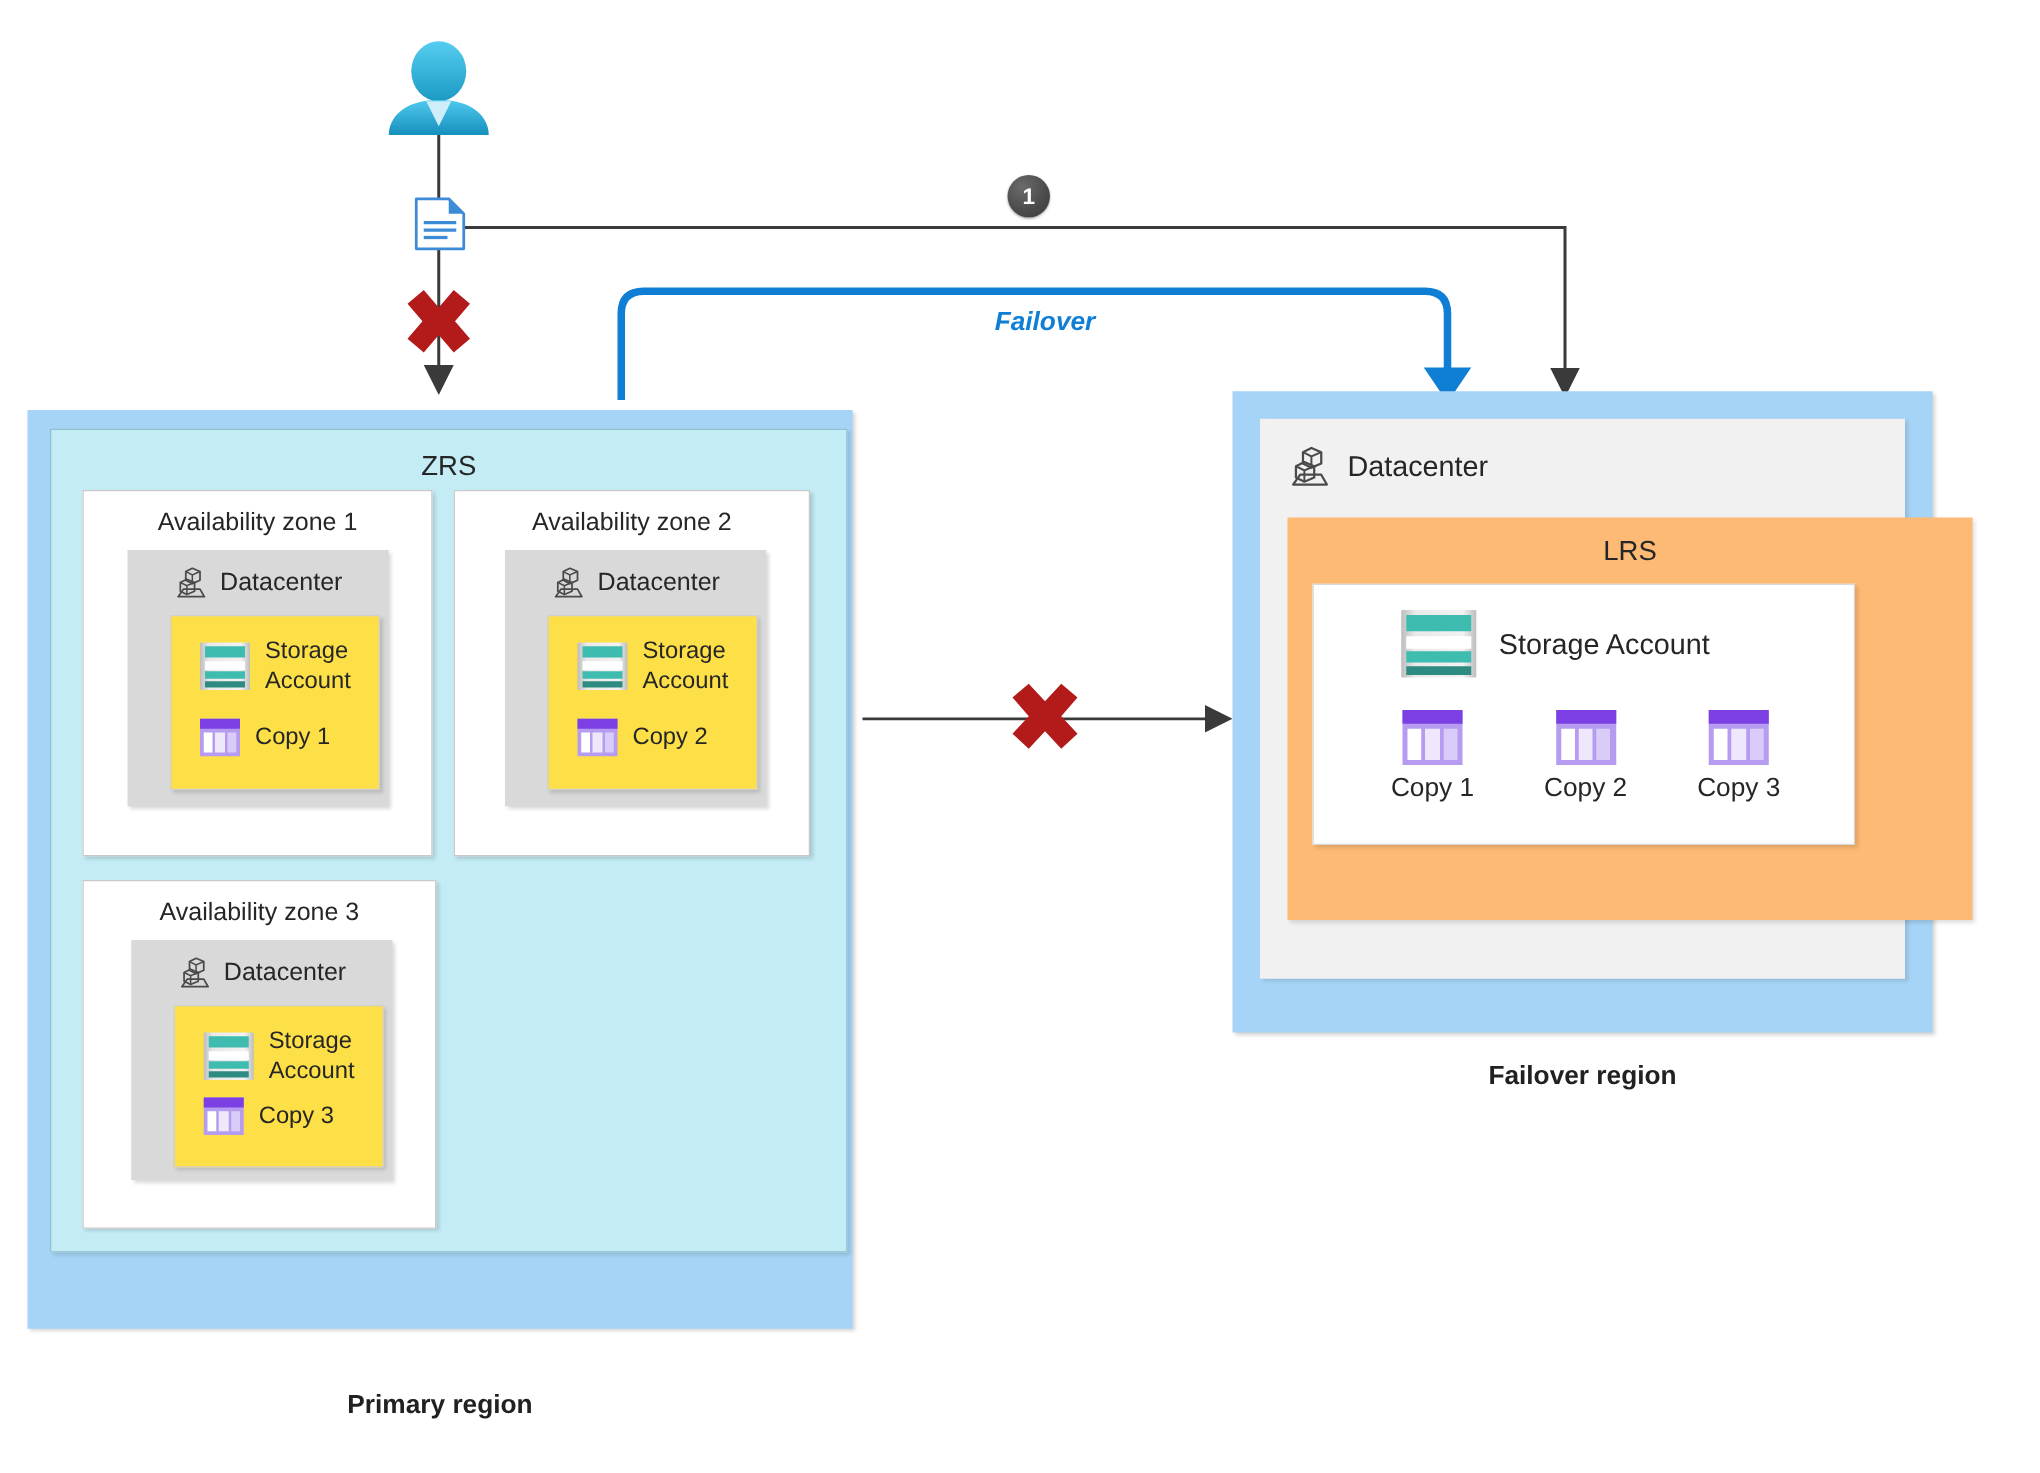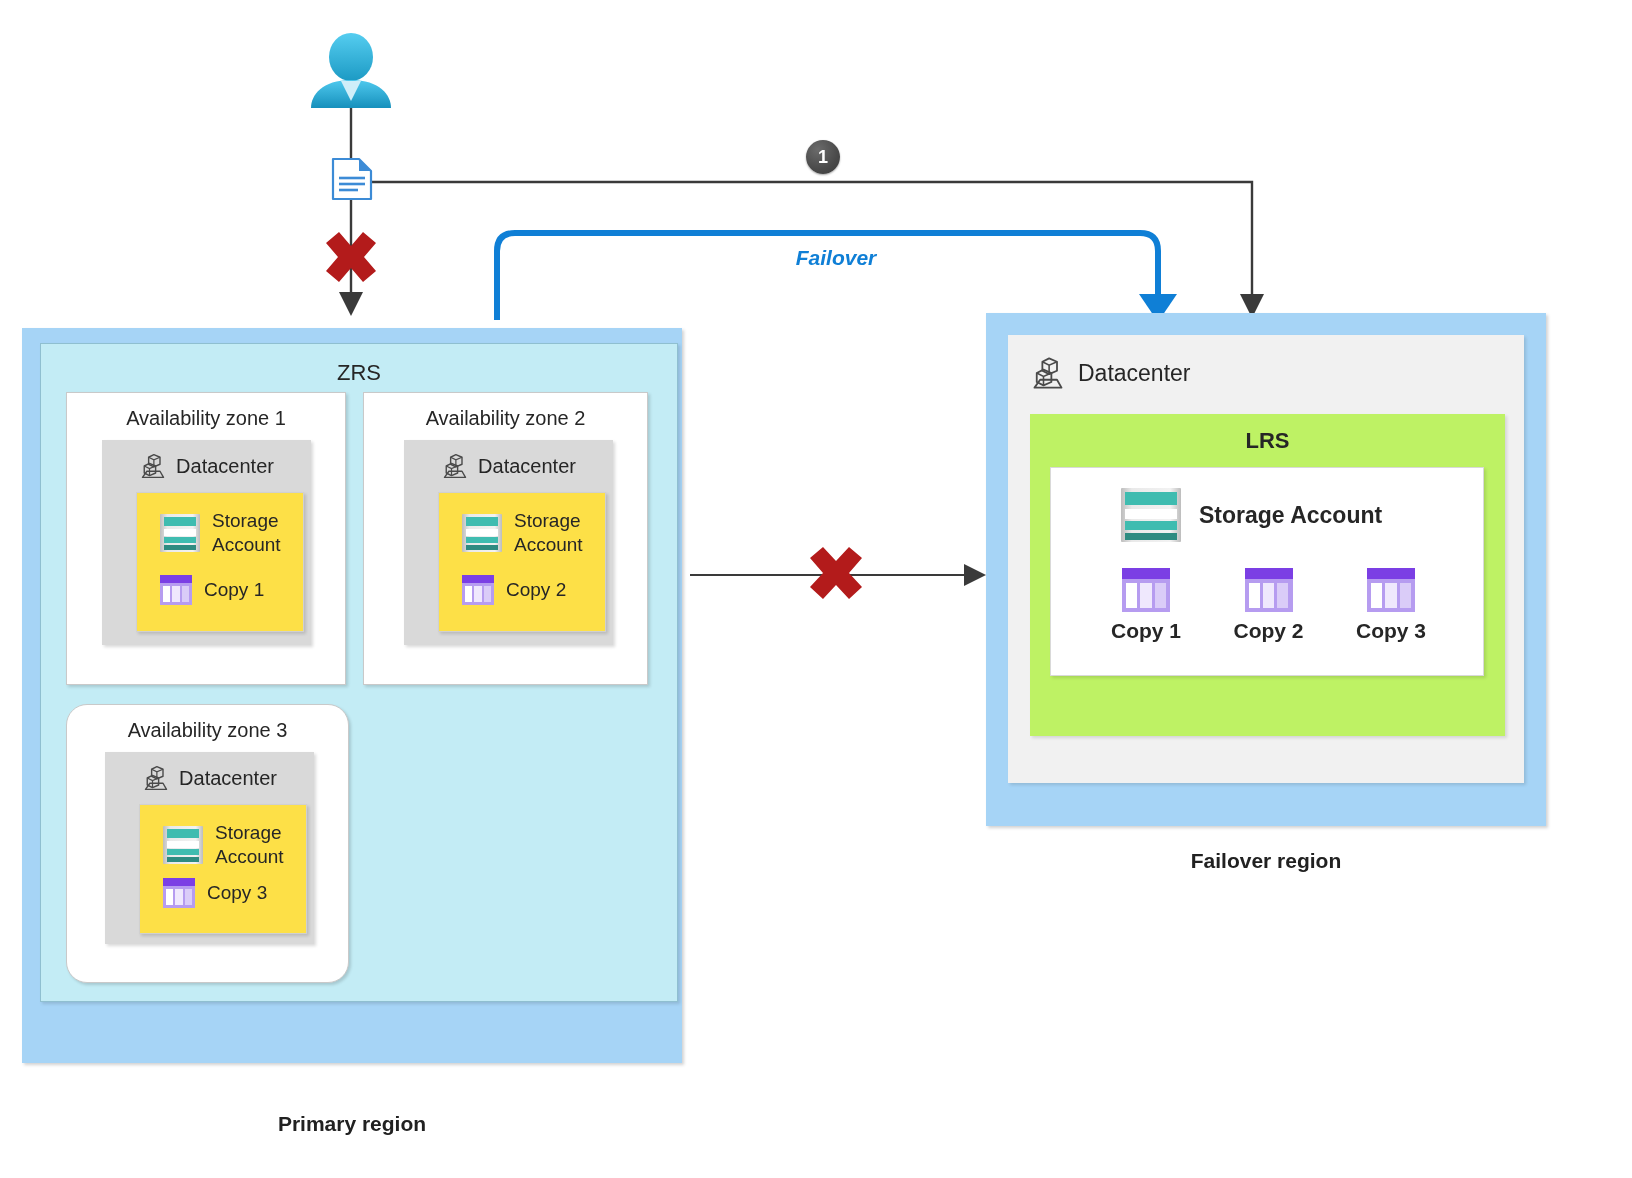--- a/index.html
+++ b/index.html
@@ -40,21 +40,21 @@
   }
 
   
   .az-card{
     position:absolute;background:#ffffff;
     border:1px solid #C9C9C9;
     box-shadow:2px 2px 3px rgba(0,0,0,.15);
   }
   .az1{left:25px;top:48px;width:278px;height:291px;}
   .az2{left:322px;top:48px;width:283px;height:291px;}
-  .az3{left:25px;top:360px;width:281px;height:277px;border-radius:21px;}
+  .az3{left:25px;top:360px;width:281px;height:277px;}
   .az-title{
     position:absolute;left:0;top:14px;width:100%;
     text-align:center;font-size:20px;color:#262626;
   }
 
   
   .dc-block{
     position:absolute;background:#D9D9D9;
     box-shadow:2px 2px 3px rgba(0,0,0,.15);
   }
@@ -122,22 +122,22 @@
   
   .dc-outer{
     position:absolute;left:22px;top:22px;width:516px;height:448px;
     background:#F1F1F1;box-shadow:2px 2px 3px rgba(0,0,0,.12);
   }
   .dc-outer-head{
     position:absolute;left:22px;top:20px;display:flex;align-items:center;gap:12px;
     font-size:23px;color:#262626;
   }
   .lrs-panel{
-    position:absolute;left:22px;top:79px;width:475px;height:322px;
-    background:#bef264;box-shadow:2px 2px 3px rgba(0,0,0,.12);font-weight:bold;
+    position:absolute;left:22px;top:79px;width:548px;height:322px;
+    background:#fdba74;box-shadow:2px 2px 3px rgba(0,0,0,.12);
   }
   .lrs-title{
     position:absolute;left:0;top:14px;width:100%;text-align:center;
     font-size:22px;color:#262626;
   }
   .lrs-inner{
     position:absolute;left:20px;top:53px;width:432px;height:207px;
     background:#ffffff;border:1px solid #D9D9D9;
     box-shadow:2px 2px 3px rgba(0,0,0,.12);
   }

